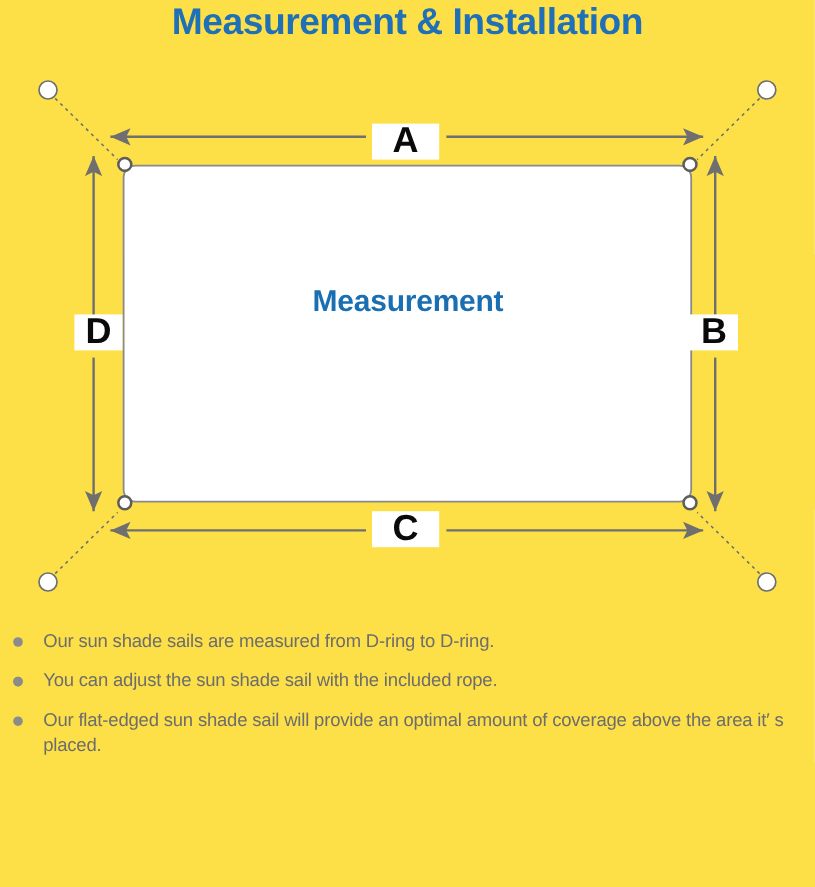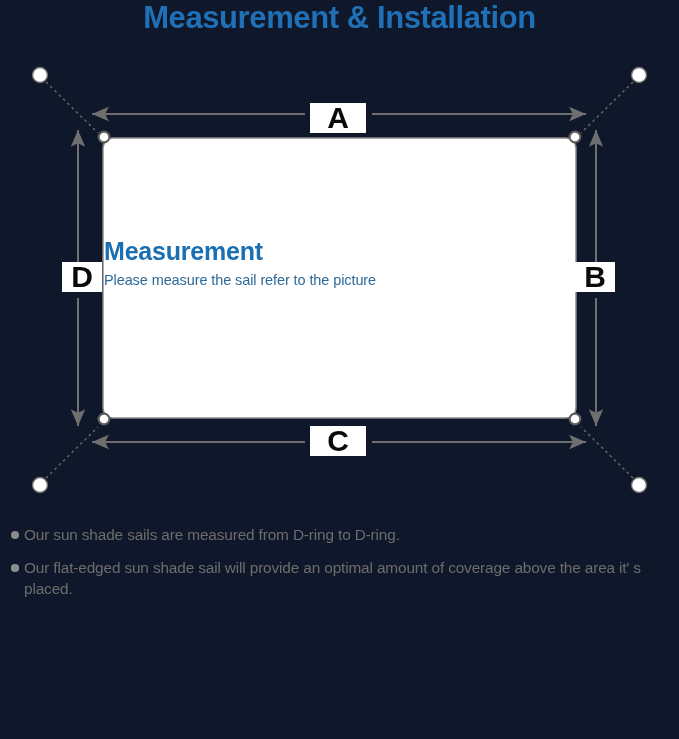--- a/index.html
+++ b/index.html
@@ -13,21 +13,21 @@
     position: relative;
     overflow: hidden;
     font-family: "Liberation Sans", sans-serif;
     -webkit-font-smoothing: antialiased;
   }
 
   #page {
     position: relative;
     width: 679px;
     height: 739px;
-    background: #0f172a;
+    background: #fde047;
   }
 
   
   .page-title {
     position: absolute;
     left: 0;
     top: -2px;
     width: 679px;
     text-align: center;
     font-family: "Liberation Sans", sans-serif;
@@ -65,20 +65,21 @@
   .dim-label.lab-a { left: 310px; top: 57px; width: 56px; }
   .dim-label.lab-c { left: 310px; top: 380px; width: 56px; }
   .dim-label.lab-b { left: 575px; top: 216px; width: 40px; }
   .dim-label.lab-d { left: 62px;  top: 216px; width: 40px; }
 
   .center-block {
     position: absolute;
     left: 104px;
     top: 190px;
     width: 472px;
+    text-align: center;
   }
   .center-title {
     font-family: "Liberation Sans", sans-serif;
     font-size: 25px;
     font-weight: bold;
     color: #1a6eb2;
     line-height: 31px;
     letter-spacing: -0.2px;
   }
   .center-sub {
@@ -92,21 +93,21 @@
 
   
   .notes {
     position: absolute;
     left: 0;
     top: 524px;
     width: 679px;
   }
   .note-item {
     position: relative;
-    padding-left: 24px;
+    padding-left: 36px;
     margin-bottom: 12px;
     color: #6d6d6d;
     font-family: "Liberation Sans", sans-serif;
     font-size: 15.4px;
     line-height: 21px;
     letter-spacing: -0.15px;
   }
   .note-bullet {
     position: absolute;
     left: 11px;
@@ -181,31 +182,34 @@
       </g>
     </svg>
 
     <div class="dim-label lab-a">A</div>
     <div class="dim-label lab-b">B</div>
     <div class="dim-label lab-c">C</div>
     <div class="dim-label lab-d">D</div>
 
     <div class="center-block">
       <div class="center-title">Measurement</div>
-      <div class="center-sub">Please measure the sail refer to the picture</div>
     </div>
   </div>
 
   <div class="notes">
     <div class="note-item">
       <span class="note-bullet"></span>
       <span>Our sun shade sails are measured from D-ring to D-ring.</span>
     </div>
     <div class="note-item">
       <span class="note-bullet"></span>
     </div>
     <div class="note-item">
       <span class="note-bullet"></span>
+      <span>You can adjust the sun shade sail with the included rope.</span>
+    </div>
+    <div class="note-item">
+      <span class="note-bullet"></span>
       <span>Our flat-edged sun shade sail will provide an optimal amount of coverage above the area it′ s placed.</span>
     </div>
   </div>
 
 </div>
 
 </body></html>

